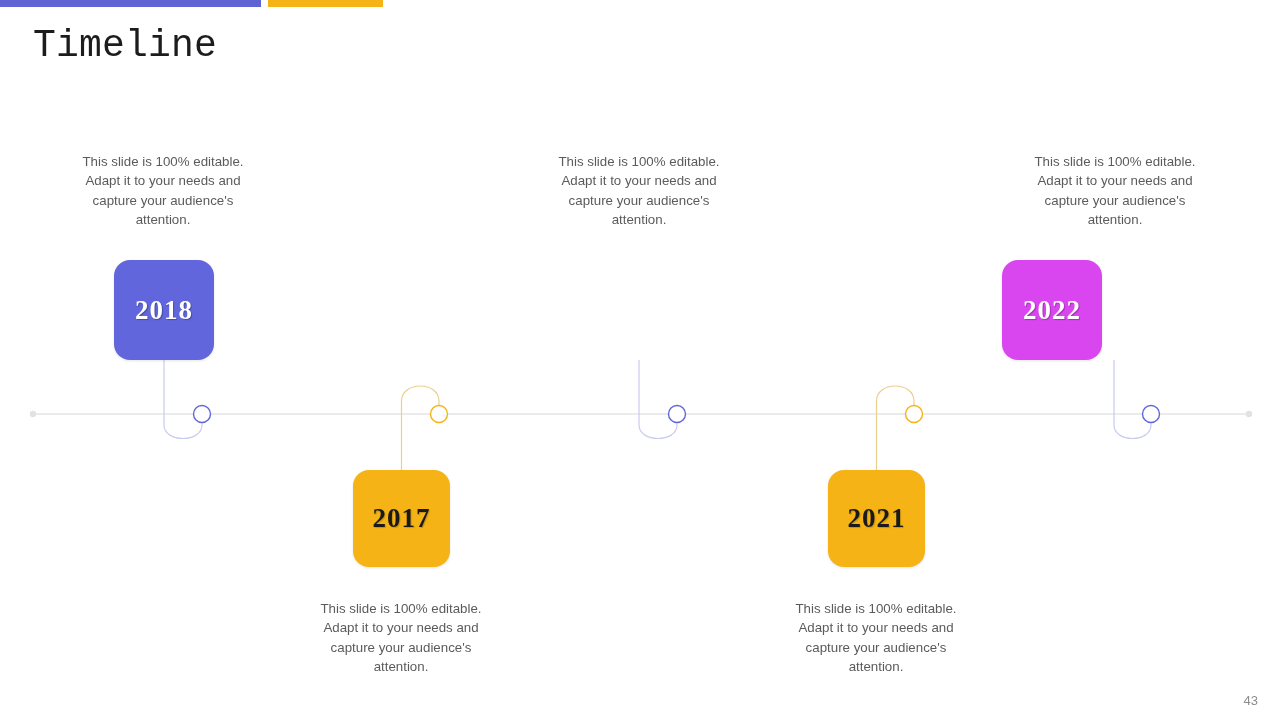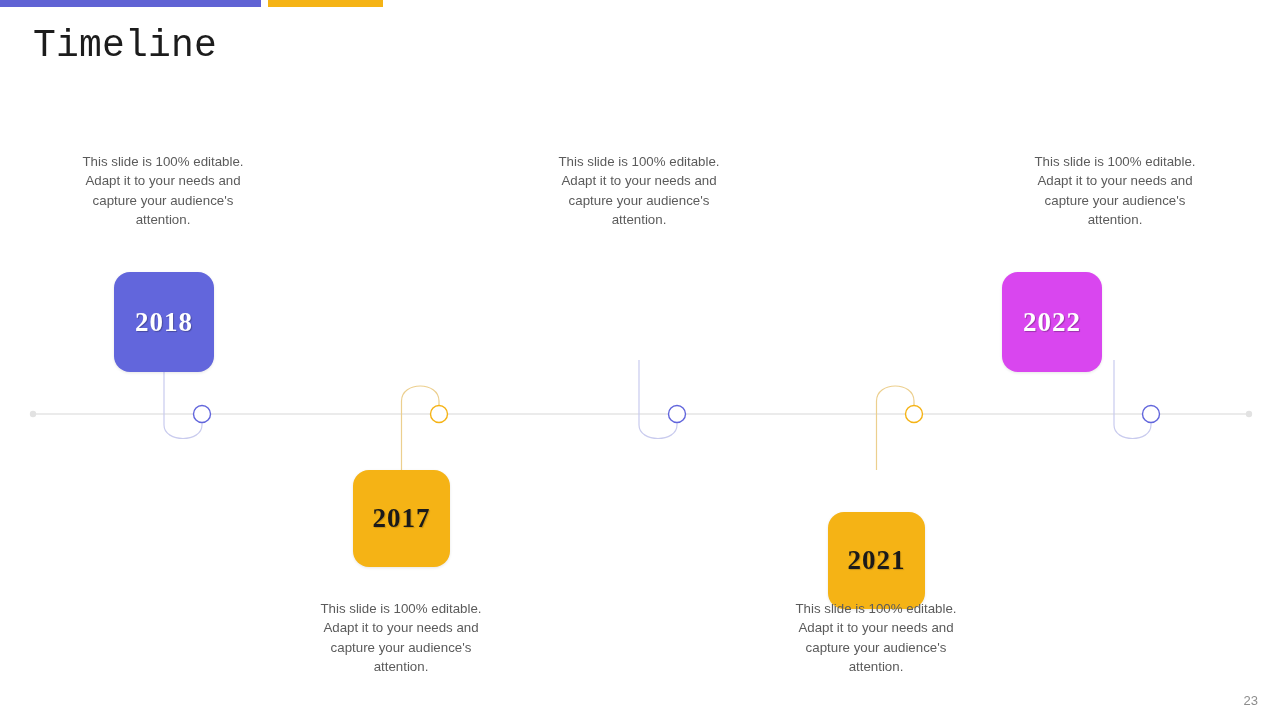--- a/index.html
+++ b/index.html
@@ -71,21 +71,20 @@
     font-size: 27px;
     letter-spacing: 1px;
     box-shadow: 0 1px 3px rgba(0,0,0,0.10);
   }
   .milestone-box.up {
     width: 100px;
     height: 100px;
     background: #6266dc;
     color: #ffffff;
     text-shadow: 1px 1px 1px rgba(0,0,0,0.28);
-    margin-top: 12px;
   }
   .milestone-box.down {
     width: 97px;
     height: 97px;
     background: #f5b315;
     color: #1a1a1a;
     text-shadow: 1px 1px 1px rgba(0,0,0,0.18);
   }
 
   
@@ -135,23 +134,23 @@
     </svg>
 <div class="milestone-box up" style="left: 114px; top: 260px; background: rgb(98, 102, 220);">
       <span>2018</span>
     </div>
     <div class="milestone-desc" style="left: 68px; top: 152px;">This slide is 100% editable. Adapt it to your needs and capture your audience's attention.</div>
     <div class="milestone-box down" style="left: 353px; top: 470px; background: rgb(245, 179, 21);">
       <span>2017</span>
     </div>
     <div class="milestone-desc" style="left: 306px; top: 599px;">This slide is 100% editable. Adapt it to your needs and capture your audience's attention.</div>
     <div class="milestone-desc" style="left: 544px; top: 152px;">This slide is 100% editable. Adapt it to your needs and capture your audience's attention.</div>
-    <div class="milestone-box down" style="left: 828px; top: 470px; background: rgb(245, 179, 21); margin-top: 42px;">
+    <div class="milestone-box down" style="left: 828px; top: 470px; background: rgb(245, 179, 21);">
       <span>2021</span>
     </div>
     <div class="milestone-desc" style="left: 781px; top: 599px;">This slide is 100% editable. Adapt it to your needs and capture your audience's attention.</div>
     <div class="milestone-box up" style="left: 1002px; top: 260px; background: #d946ef;">
       <span>2022</span>
     </div>
     <div class="milestone-desc" style="left: 1020px; top: 152px;">This slide is 100% editable. Adapt it to your needs and capture your audience's attention.</div>
   </div>
 
-<div id="page-number">23</div>
+<div id="page-number">43</div>
 
 </body></html>

